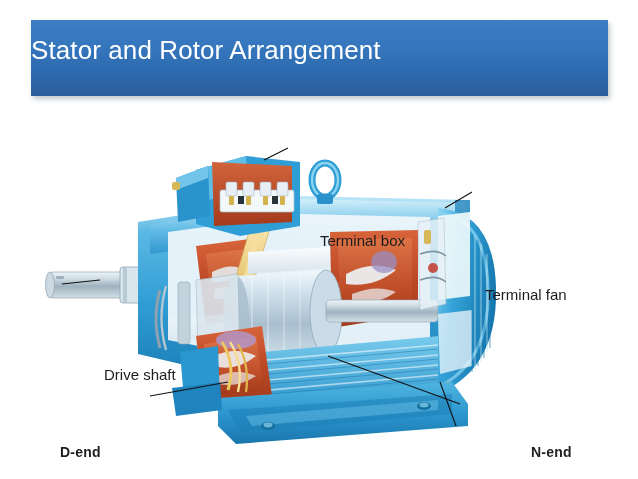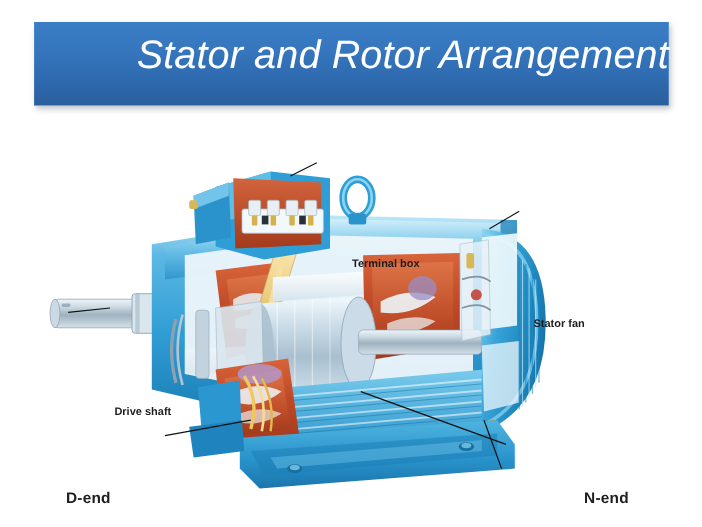--- a/index.html
+++ b/index.html
@@ -25,48 +25,47 @@
     height: 76px;
     background: linear-gradient(to bottom, #3b7ec6 0%, #3576bd 35%, #2f6bb0 65%, #2a5f9e 100%);
     box-shadow: 2px 3px 5px rgba(120,130,140,0.45);
     box-sizing: border-box;
   }
   #title-text {
     position: absolute;
     left: 0;
     right: 0;
     top: 14px;
-    text-align: right;
+    text-align: left;
     color: #ffffff;
-    font-size: 36px;
+    font-size: 26px;
     font-weight: 400;
     letter-spacing: 0.1px;
     line-height: 32px;
     white-space: nowrap;
-    font-style: italic;
   }
 
   
   #figure {
     position: absolute;
     left: 0;
     top: 104px;
     width: 638px;
     height: 375px;
   }
   #figure svg {
     display: block;
   }
 
   
   .label {
     position: absolute;
     color: #1d1d1d;
-    font-size: 10px;
-    font-weight: 700;
+    font-size: 15px;
+    font-weight: 400;
     white-space: nowrap;
     line-height: 13px;
   }
   .label.big {
     font-size: 14px;
     font-weight: 700;
     letter-spacing: 0.2px;
   }
   #label-terminal-box { left: 320px; top: 130px; }
   #label-cooling-fan  { left: 485px; top: 184px; }
@@ -327,21 +326,21 @@
       <path d="M228 278 L150 292"></path>
 
       <path d="M328 252 L460 300"></path>
 
       <path d="M440 278 L456 322"></path>
     </g>
   </svg>
 
   <div class="label" id="label-terminal-box">Terminal box</div>
 
-  <div class="label" id="label-cooling-fan">Stator fan</div>
+  <div class="label" id="label-cooling-fan">Terminal fan</div>
 
   <div class="label" id="label-drive-shaft">Drive shaft</div>
 
   <div class="label big" id="label-d-end">D-end</div>
 
   <div class="label big" id="label-n-end">N-end</div>
 
 </div>
 
 </body></html>

